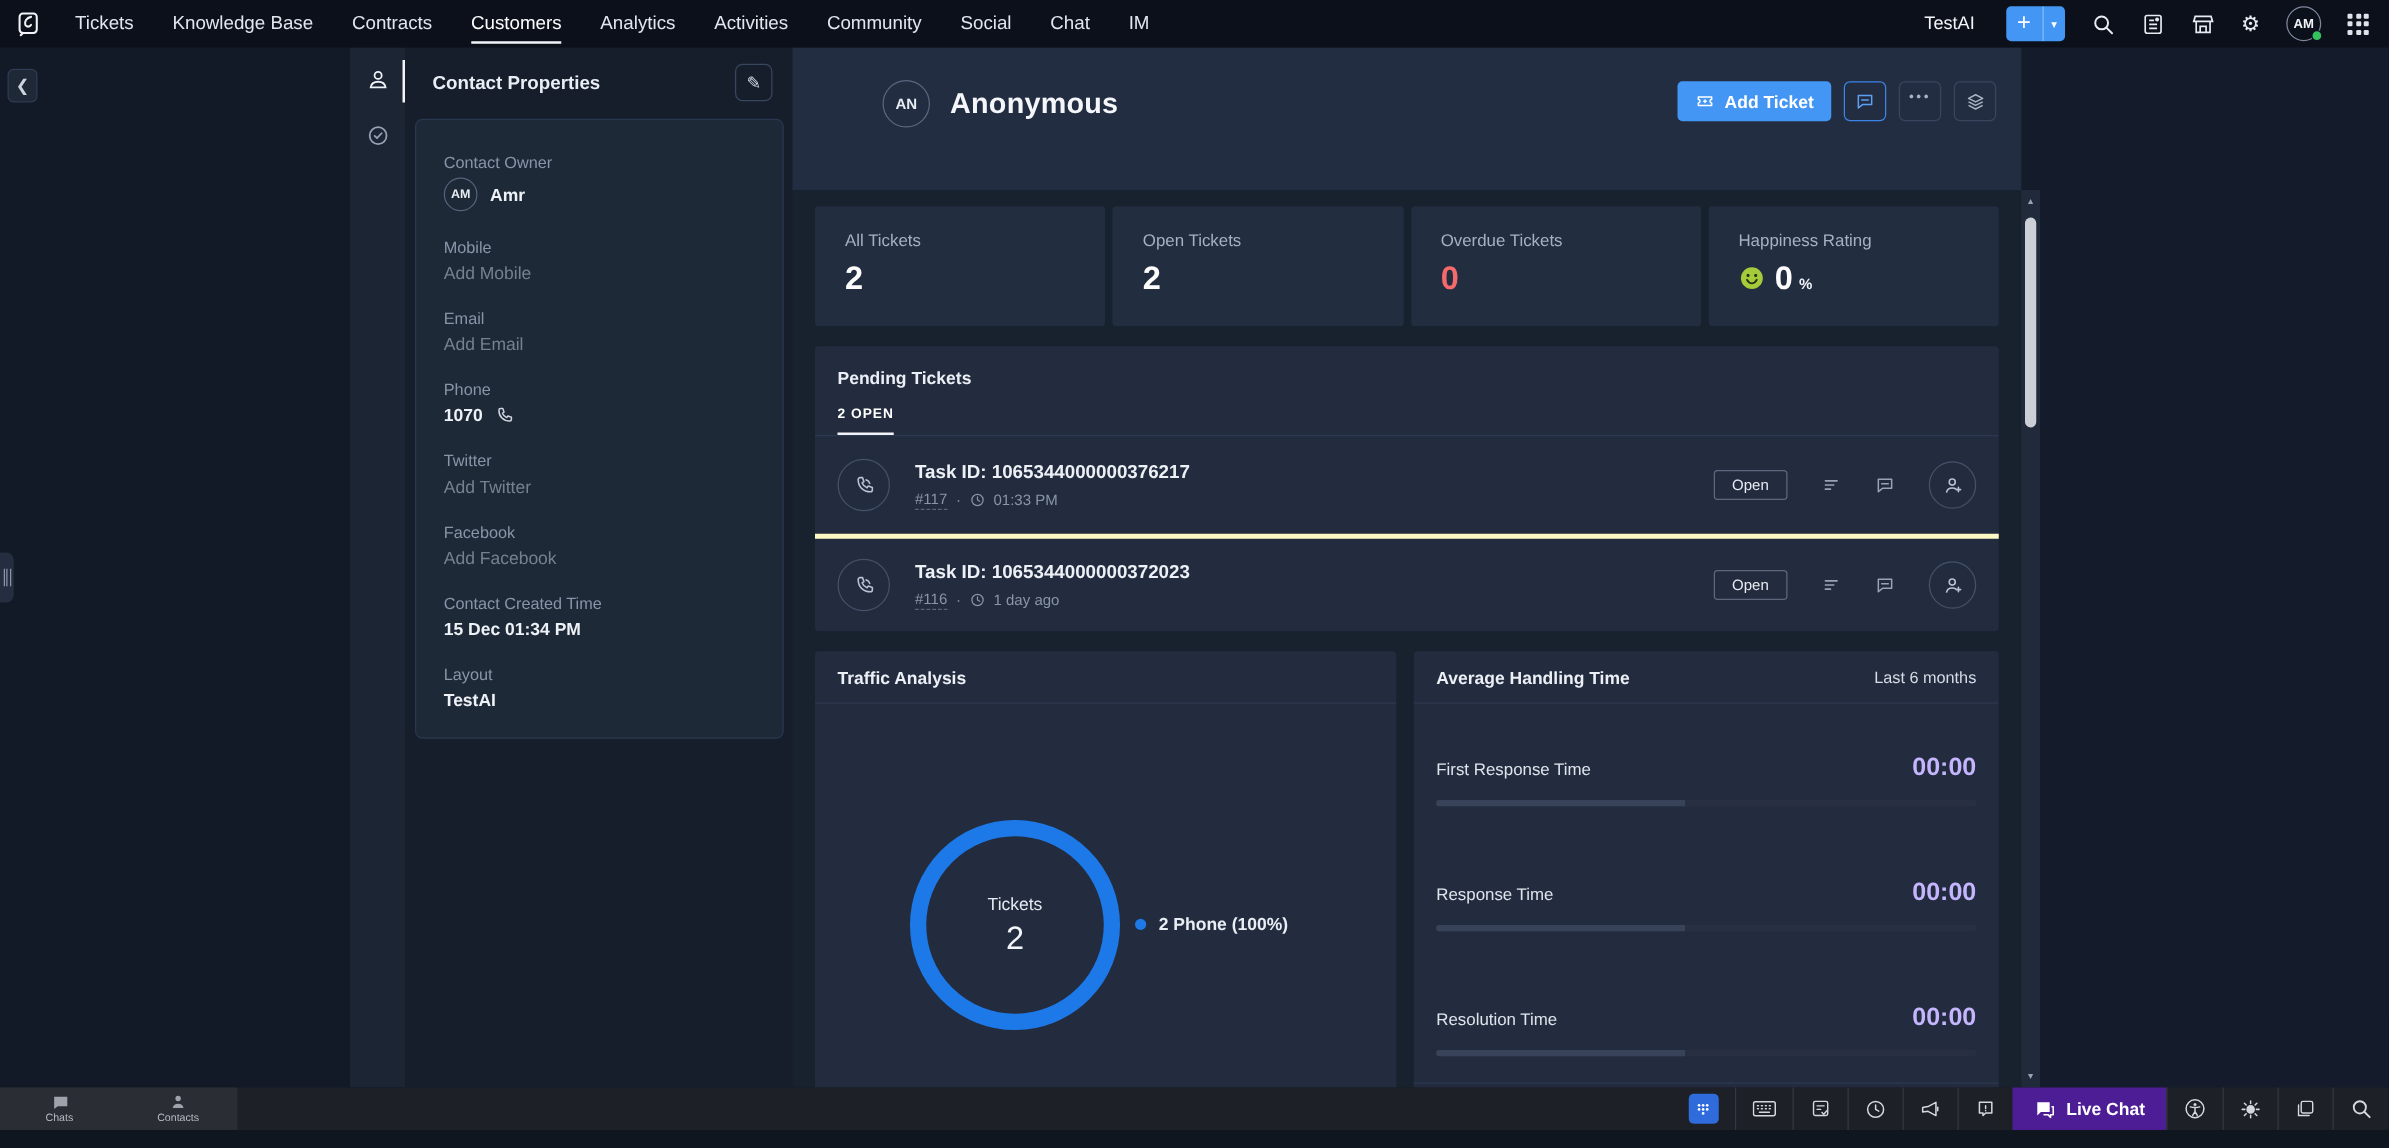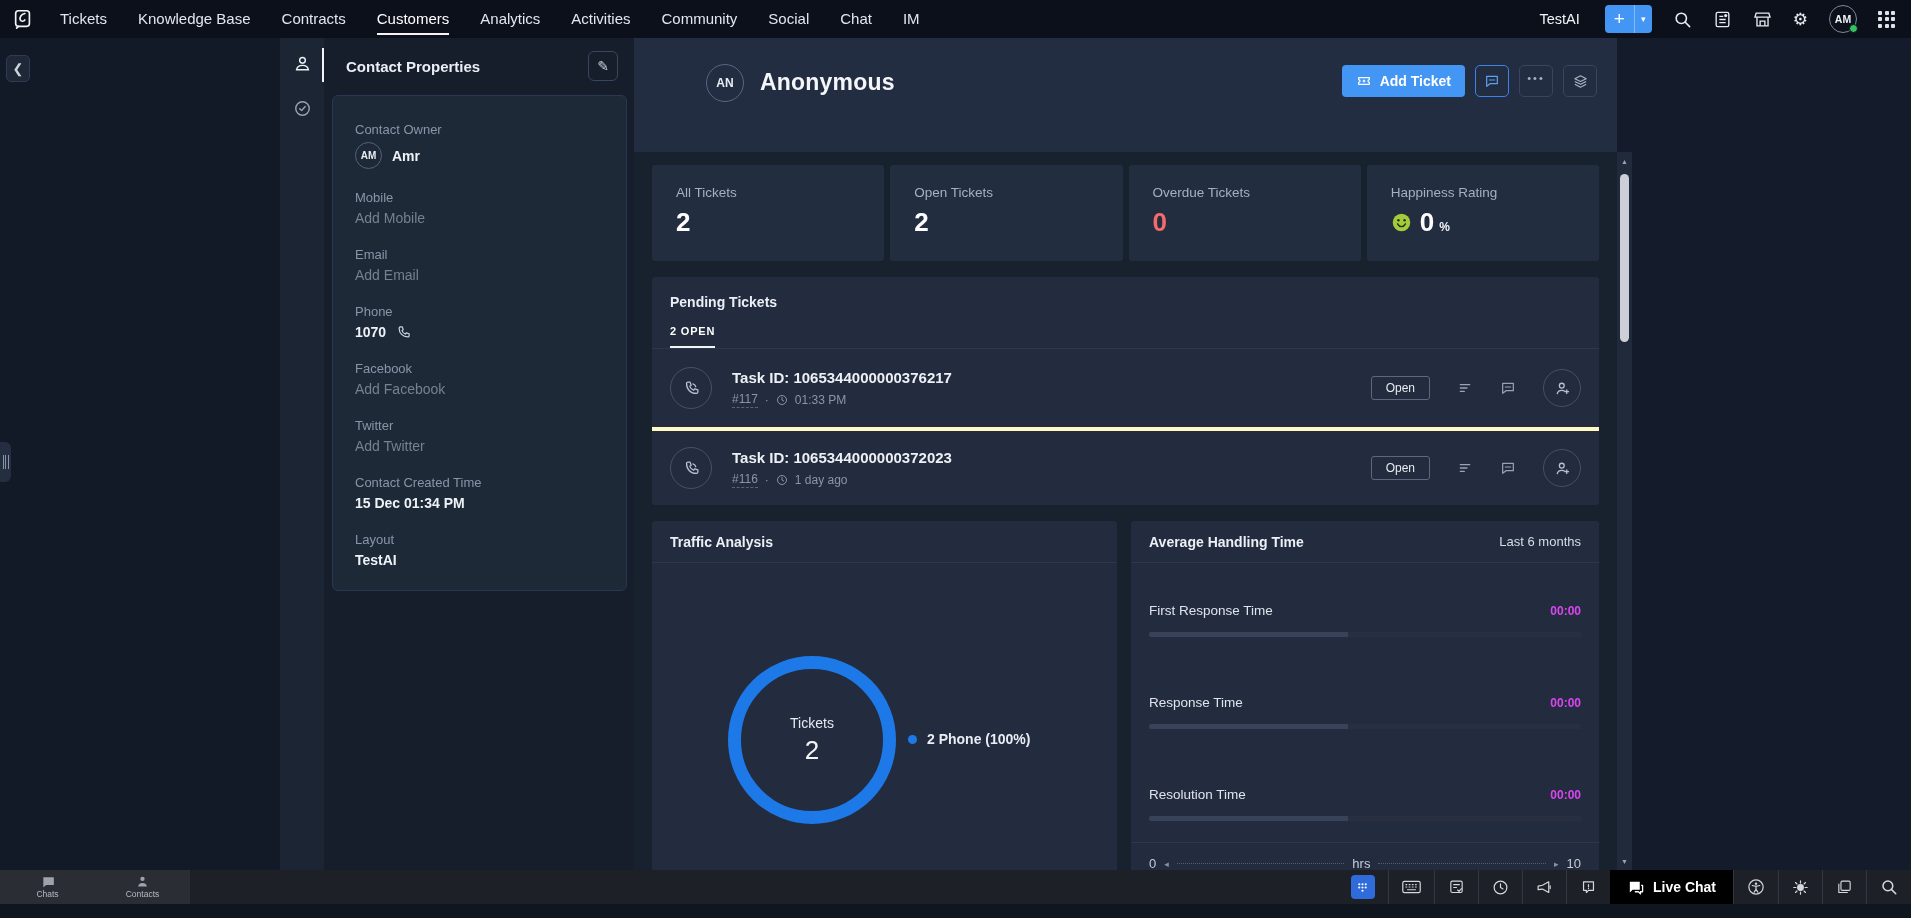--- a/index.html
+++ b/index.html
@@ -130,21 +130,21 @@
   .donut-value { font-size:26px; color:#f2f4f8; }
   .legend { position:absolute; left:256px; top:210px; display:flex; align-items:center; gap:10px; }
   .legend-dot { width:9px; height:9px; border-radius:50%; background:#1d79e8; }
   .legend-text { font-size:14px; font-weight:bold; color:#e9edf4; }
 
   .handling-body { padding:0 18px; }
   .h-row { margin-top:58px; }
   .h-row:first-child { margin-top:40px; }
   .h-row-top { display:flex; justify-content:space-between; align-items:baseline; }
   .h-label { font-size:13.5px; color:#dfe4ec; }
-  .h-value { font-size:12px; font-weight:bold; color:#d946ef; }
+  .h-value { font-size:20px; font-weight:bold; color:#c4b5fd; }
   .h-bar { margin-top:14px; height:5px; border-radius:2px;
     background:linear-gradient(to right, #38435a 0 46%, #272f41 46% 100%); }
   .h-axis-divider { margin-top:21px; height:1px; background:#2c3750; margin-left:-18px; margin-right:-18px; }
   .h-axis { margin-top:13px; display:flex; align-items:center; gap:8px; font-size:13px; color:#c6ccd8; }
   .h-axis .dotline { flex:1; border-top:1px dotted #525d73; height:0; }
   .h-axis .arrow { font-size:9px; color:#8892a6; }
 
   
   .scrollbar { position:absolute; left:1617px; width:15px; top:114px; bottom:0; background:#202a3a; }
   .scrollbar .up, .scrollbar .down { position:absolute; left:0; right:0; height:14px; display:flex;
@@ -159,21 +159,21 @@
   .bb-left { width:190px; background:#2a2d34; display:flex; }
   .bb-tab { flex:1; display:flex; flex-direction:column; align-items:center; justify-content:center; gap:1px; cursor:pointer; }
   .bb-tab .lbl { font-size:8.5px; color:#b6bac2; }
   .bb-tab svg { color:#b6bac2; }
   .smart-chat { display:flex; align-items:center; margin-left:18px; font-size:13px; color:#c3c7ce; cursor:pointer; }
   .bb-right { margin-left:auto; display:flex; align-items:stretch; }
   .bb-ico { display:flex; align-items:center; justify-content:center; padding:0 13px; color:#d5d9df;
     border-left:1px solid #33373f; cursor:pointer; }
   .bb-ico.noborder { border-left:none; }
   .im-active { width:24px; height:24px; background:#2f6bdb; border-radius:4px; display:flex; align-items:center; justify-content:center; }
-  .livechat-btn { background:#000000; display:flex; align-items:center; gap:9px; padding:0 17px;
+  .livechat-btn { background:#4c1d95; display:flex; align-items:center; gap:9px; padding:0 17px;
     color:#fff; font-size:14px; font-weight:bold; cursor:pointer; }
   .char-icon { font-size:17px; line-height:1; }
 </style>
 </head>
 <body>
 
 <div class="app">
 
   <div class="topnav">
     <div class="logo">
@@ -296,26 +296,26 @@
           <div class="field-value">
             <span>1070</span>
             <span class="phone-link">
               <svg width="15" height="15" viewBox="0 0 24 24" fill="none" stroke="currentColor" stroke-width="1.9">
                 <path d="M7 3h3l1.5 4.5-2 1.5c1 2.5 3 4.5 5.5 5.5l1.5-2L21 14v3c0 1-1 2-2 2C10.7 19 5 13.3 5 5c0-1 1-2 2-2z" stroke-linejoin="round"></path>
               </svg>
             </span>
           </div>
         </div>
         <div class="field">
+          <div class="field-label">Twitter</div>
+          <div class="field-value placeholder">Add Twitter</div>
+        </div>
+        <div class="field">
           <div class="field-label">Facebook</div>
           <div class="field-value placeholder">Add Facebook</div>
-        </div>
-        <div class="field">
-          <div class="field-label">Twitter</div>
-          <div class="field-value placeholder">Add Twitter</div>
         </div>
         <div class="field">
           <div class="field-label">Contact Created Time</div>
           <div class="field-value">15 Dec 01:34 PM</div>
         </div>
         <div class="field">
           <div class="field-label">Layout</div>
           <div class="field-value">TestAI</div>
         </div>
       </div>

